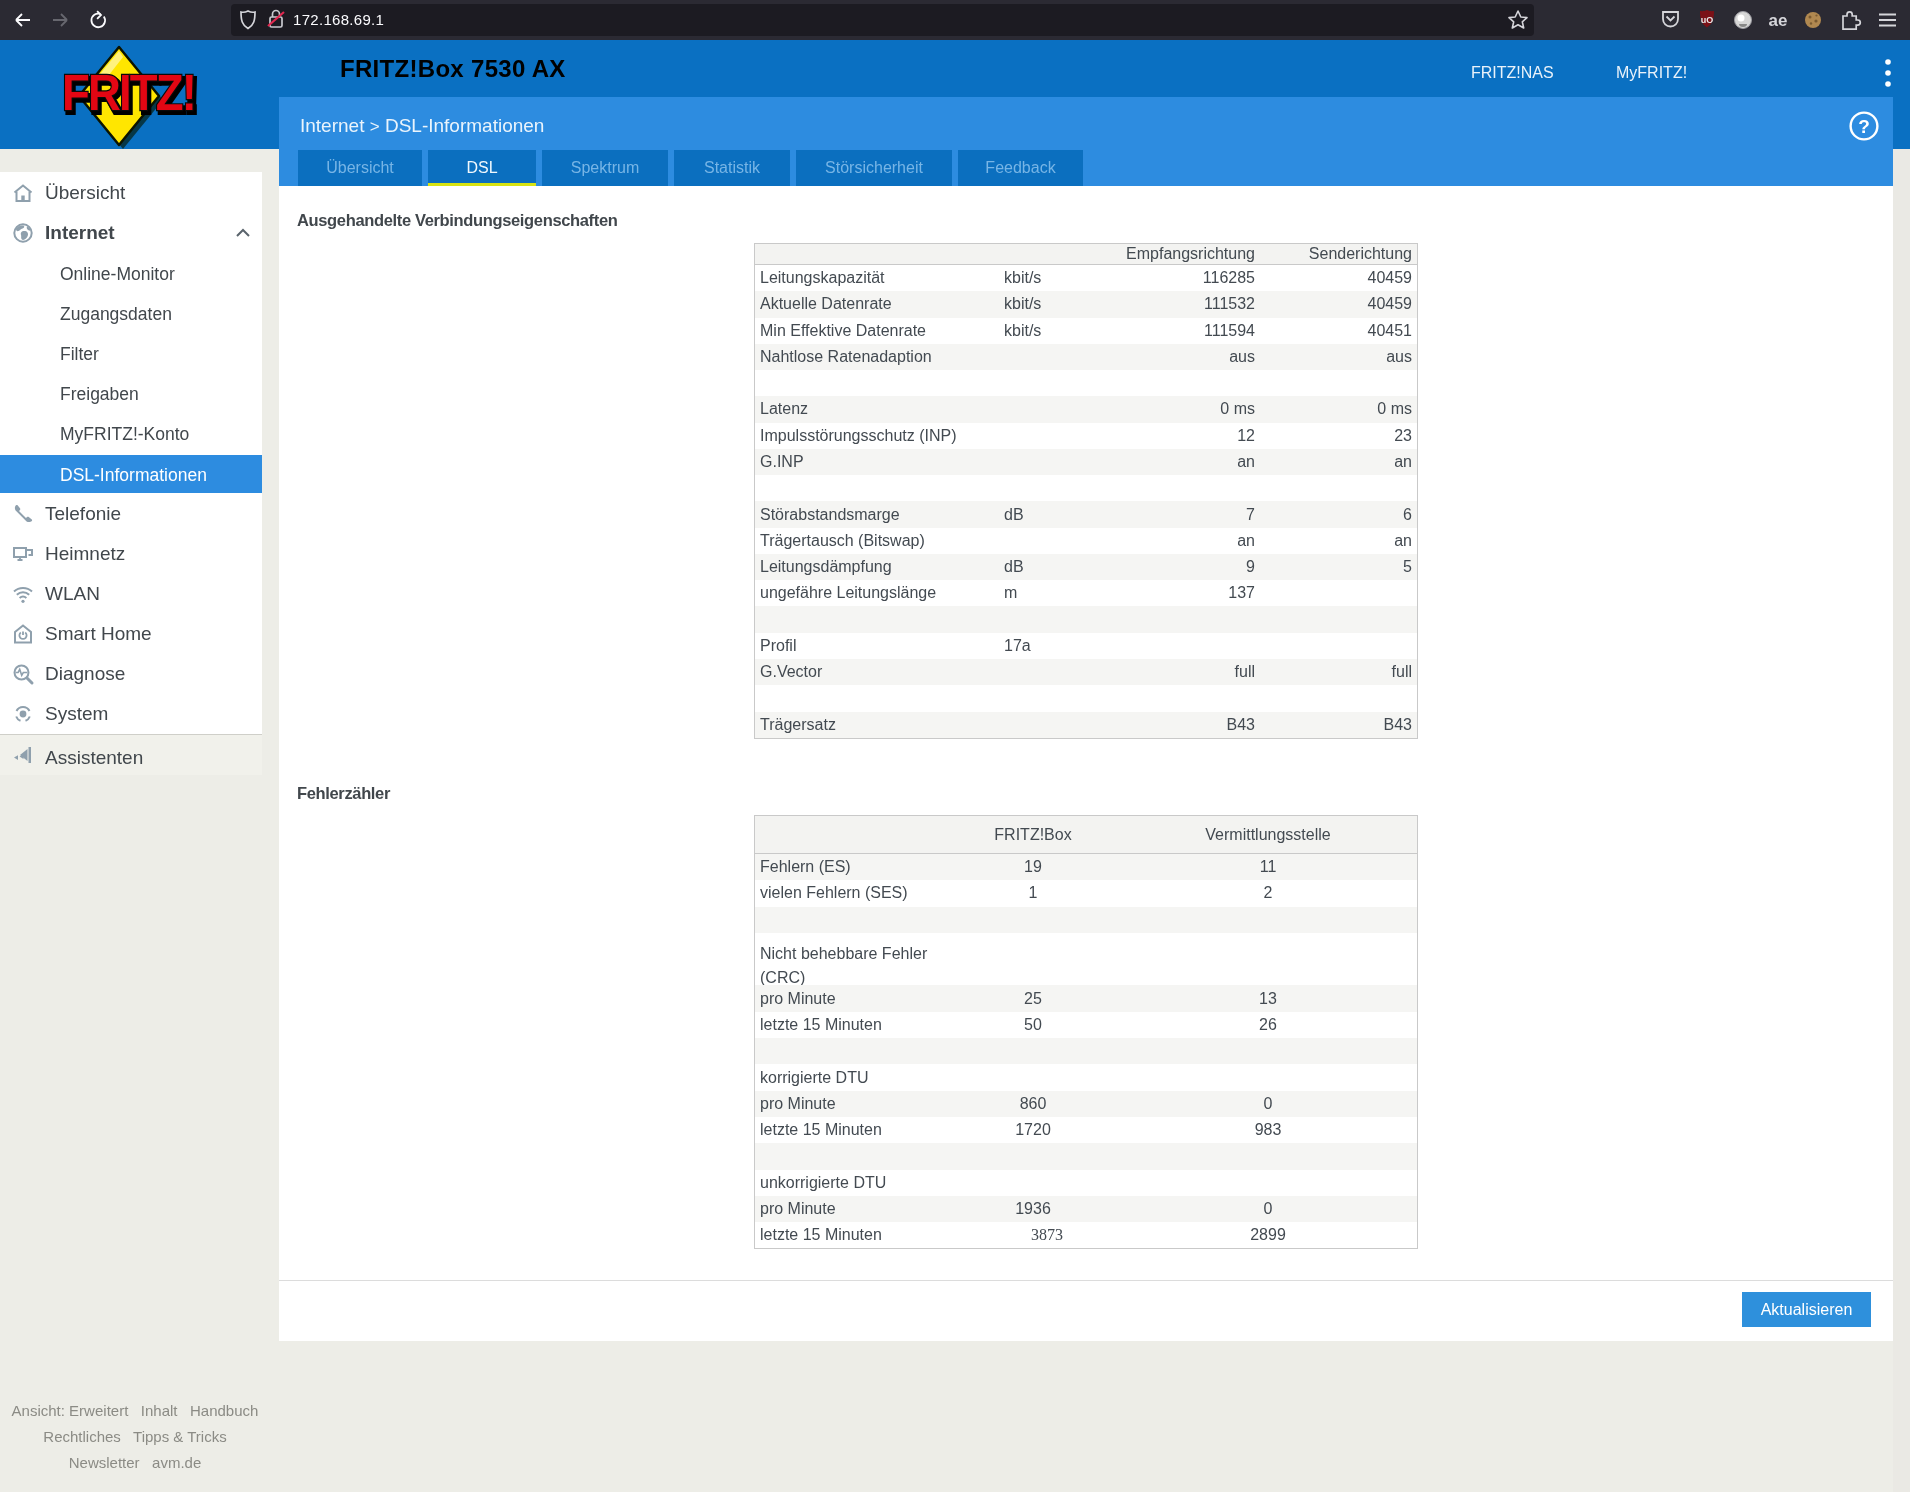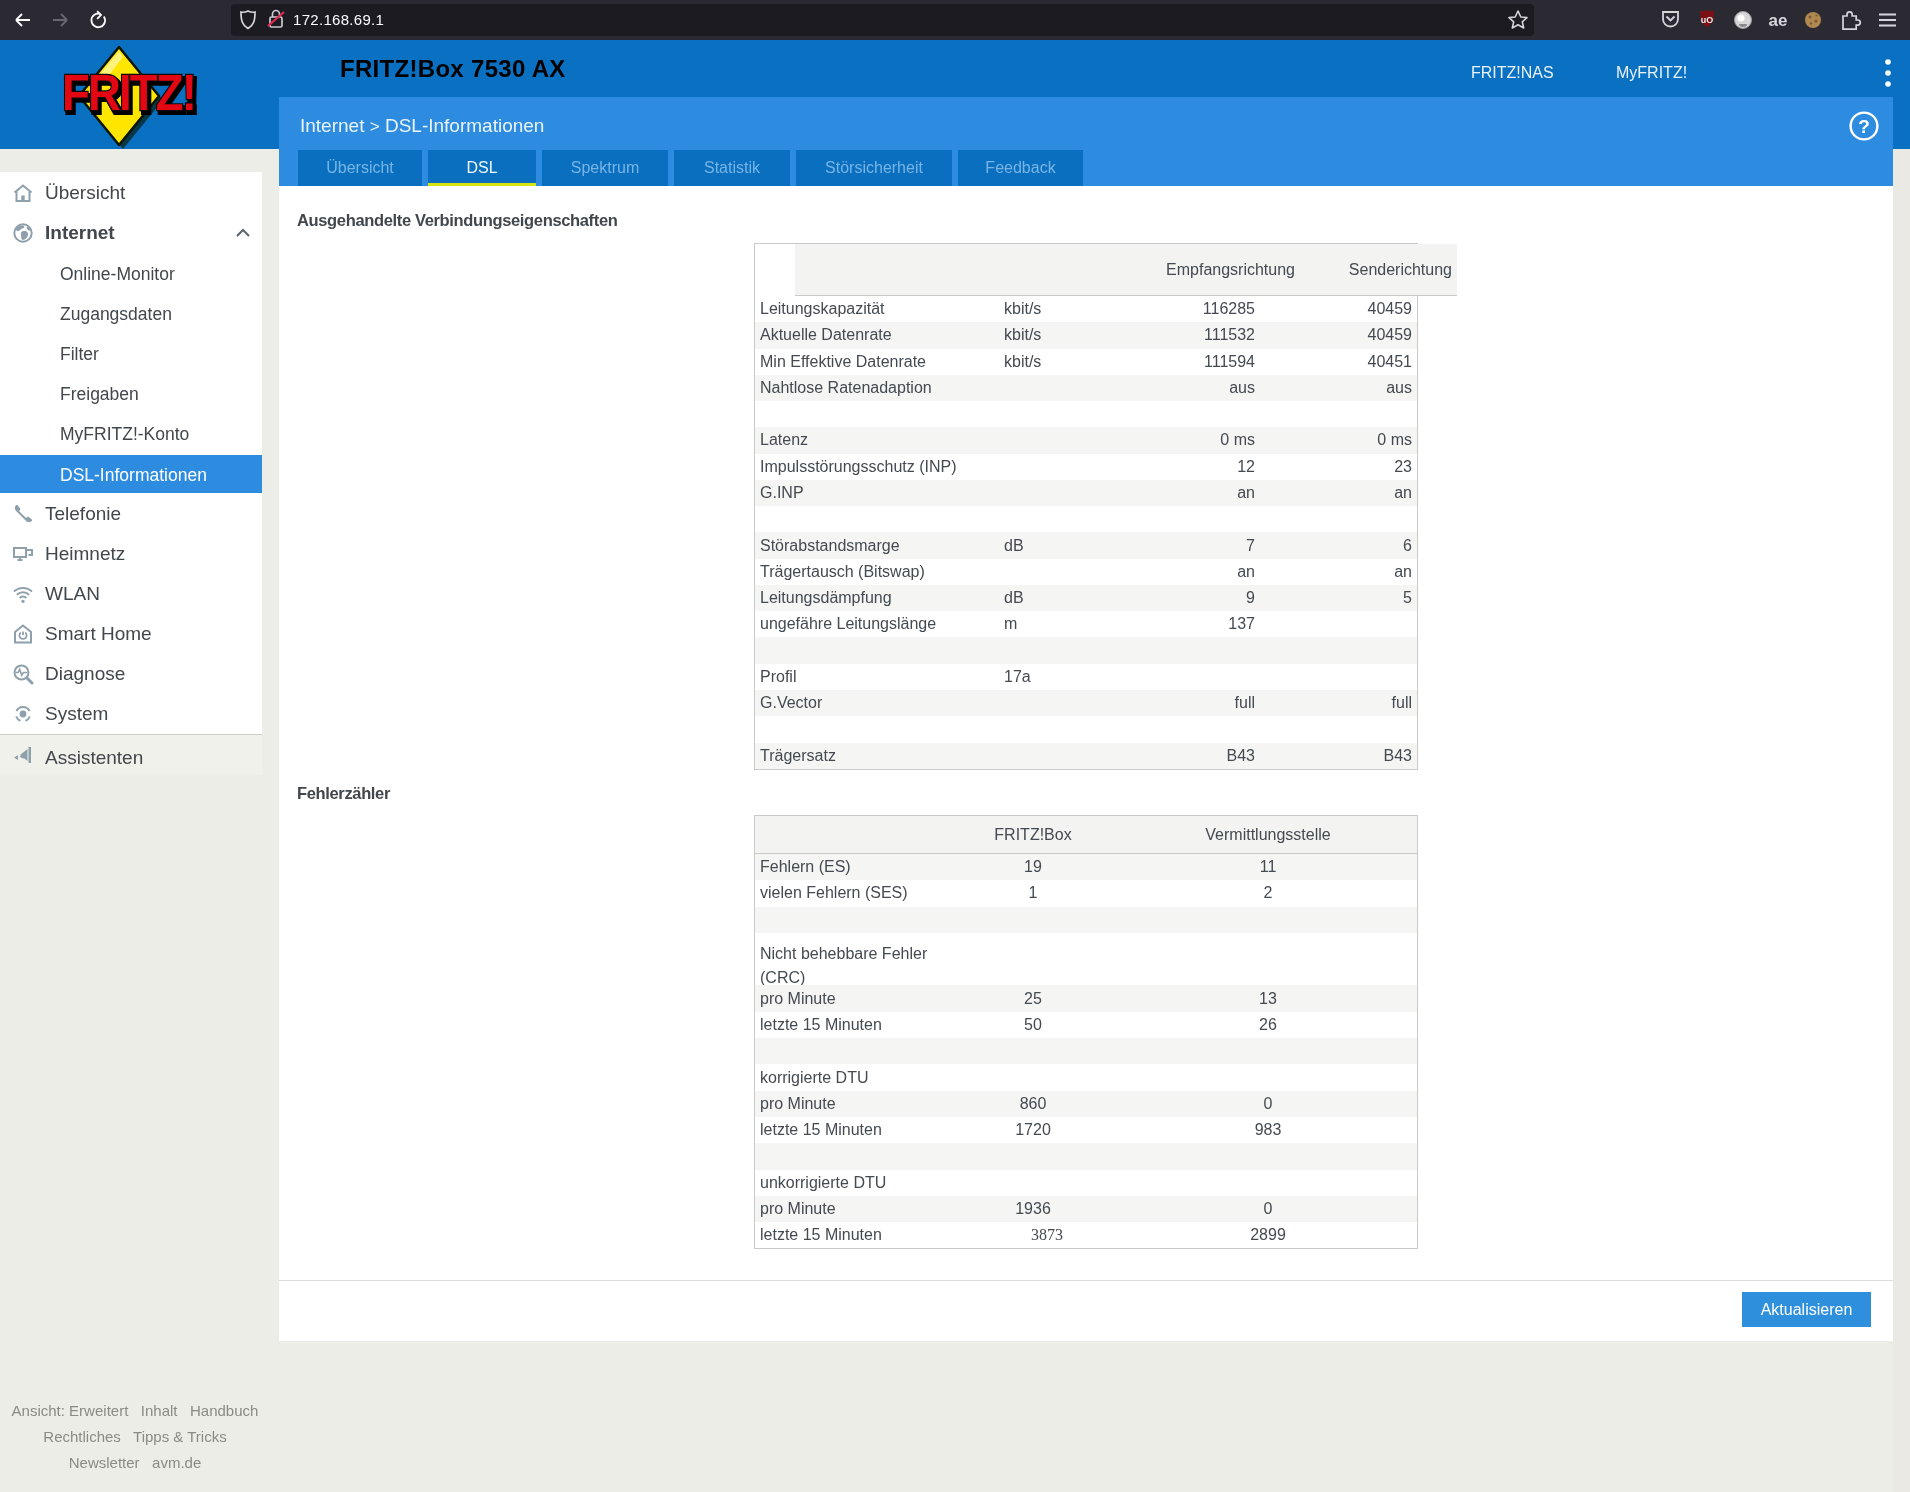--- a/index.html
+++ b/index.html
@@ -178,21 +178,21 @@
         </svg>
         <span class="label" style="transform:translateY(2.5px);">Assistenten</span>
       </div>
     </div>
 </div>
 
 <h2 style="top:211px;">Ausgehandelte Verbindungseigenschaften</h2>
 <h2 style="top:784px;">Fehlerzähler</h2>
 
 <div class="tbl" id="t1" style="top:243px;">
-<div class="trow thead" style="height:52px;margin-left:40px;">
+<div class="trow thead" style="height:21px;">
       <span class="c" style="right:162px;">Empfangsrichtung</span>
       <span class="c" style="right:5px;">Senderichtung</span>
     </div>
 <div class="trow" style="height:26.28px;">
       <span class="c" style="left:5px;">Leitungskapazität</span>
       <span class="c" style="left:249px;">kbit/s</span>
       <span class="c" style="right:162px;">116285</span>
       <span class="c" style="right:5px;">40459</span>
     </div>
 <div class="trow g" style="height:26.28px;">

